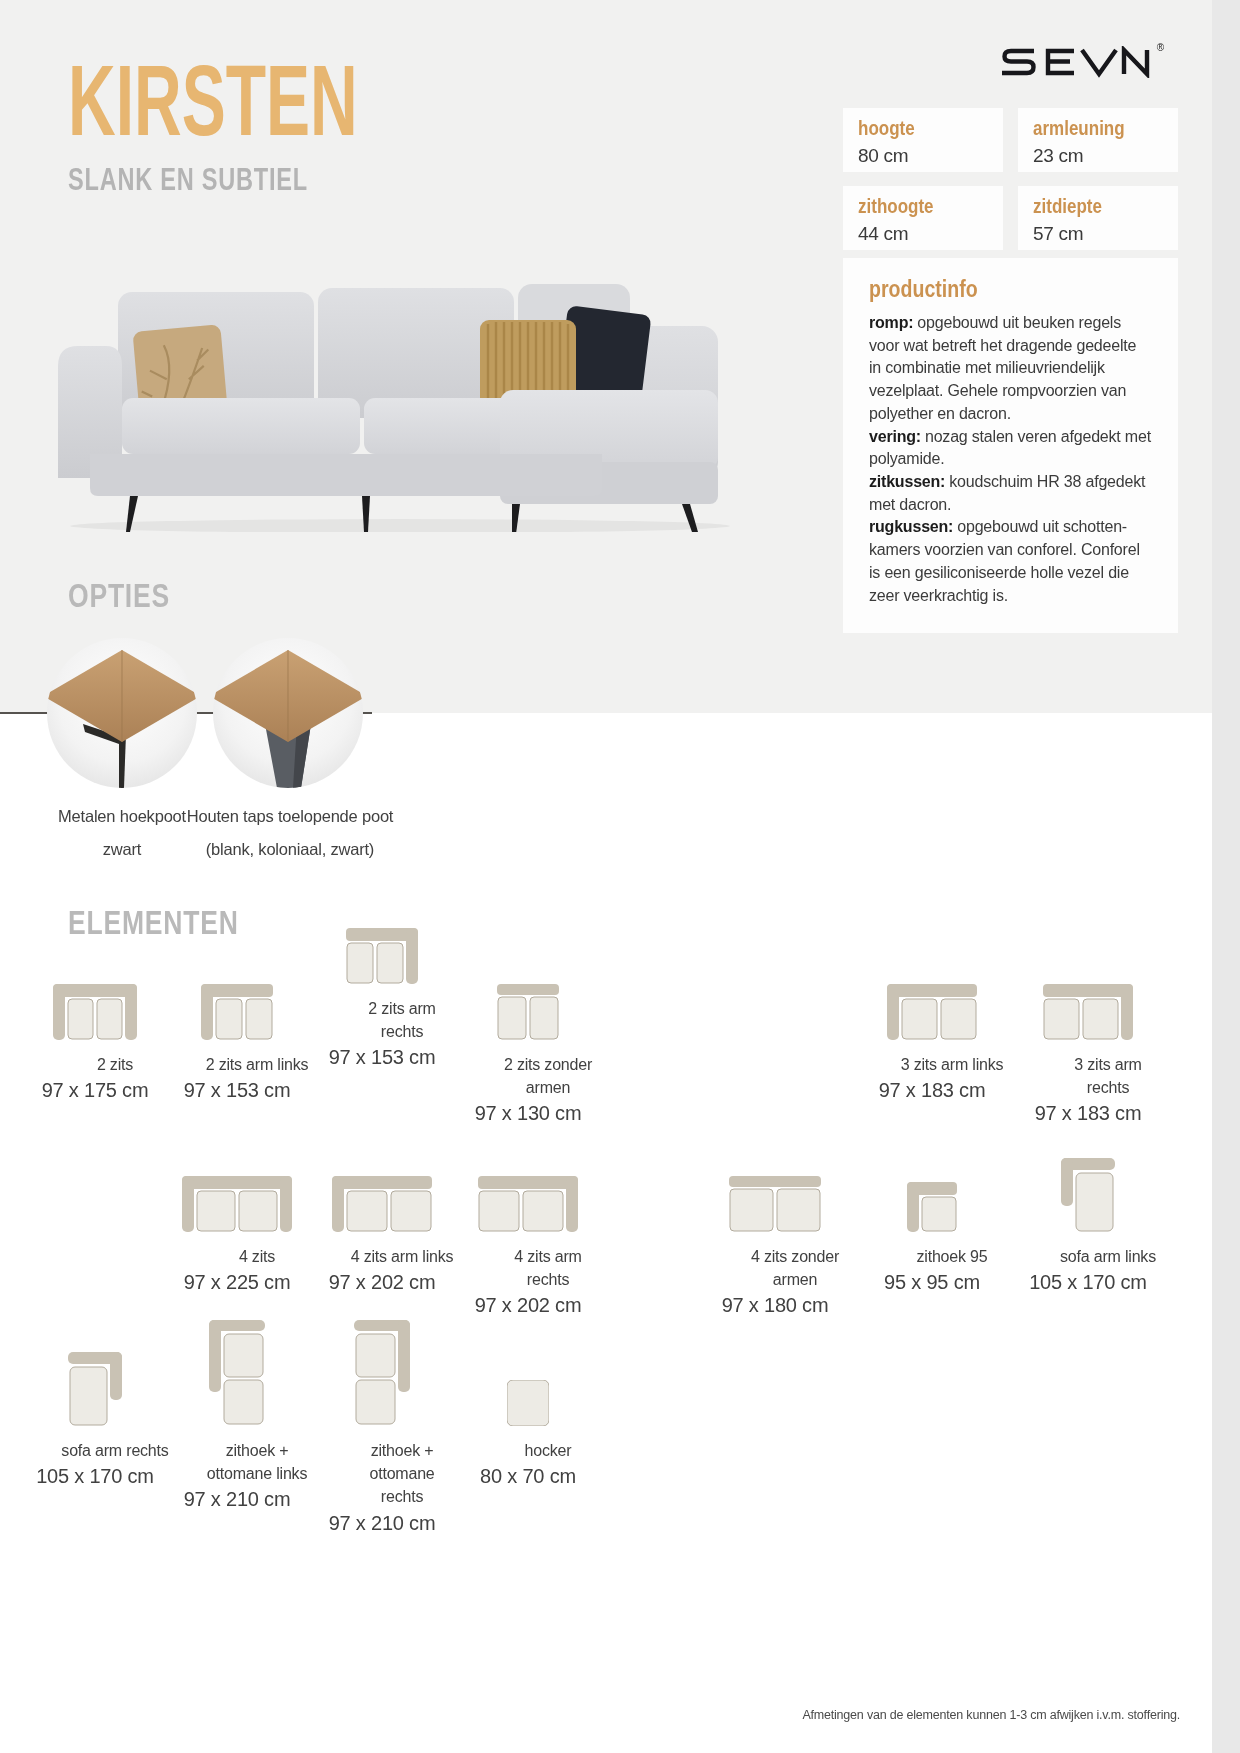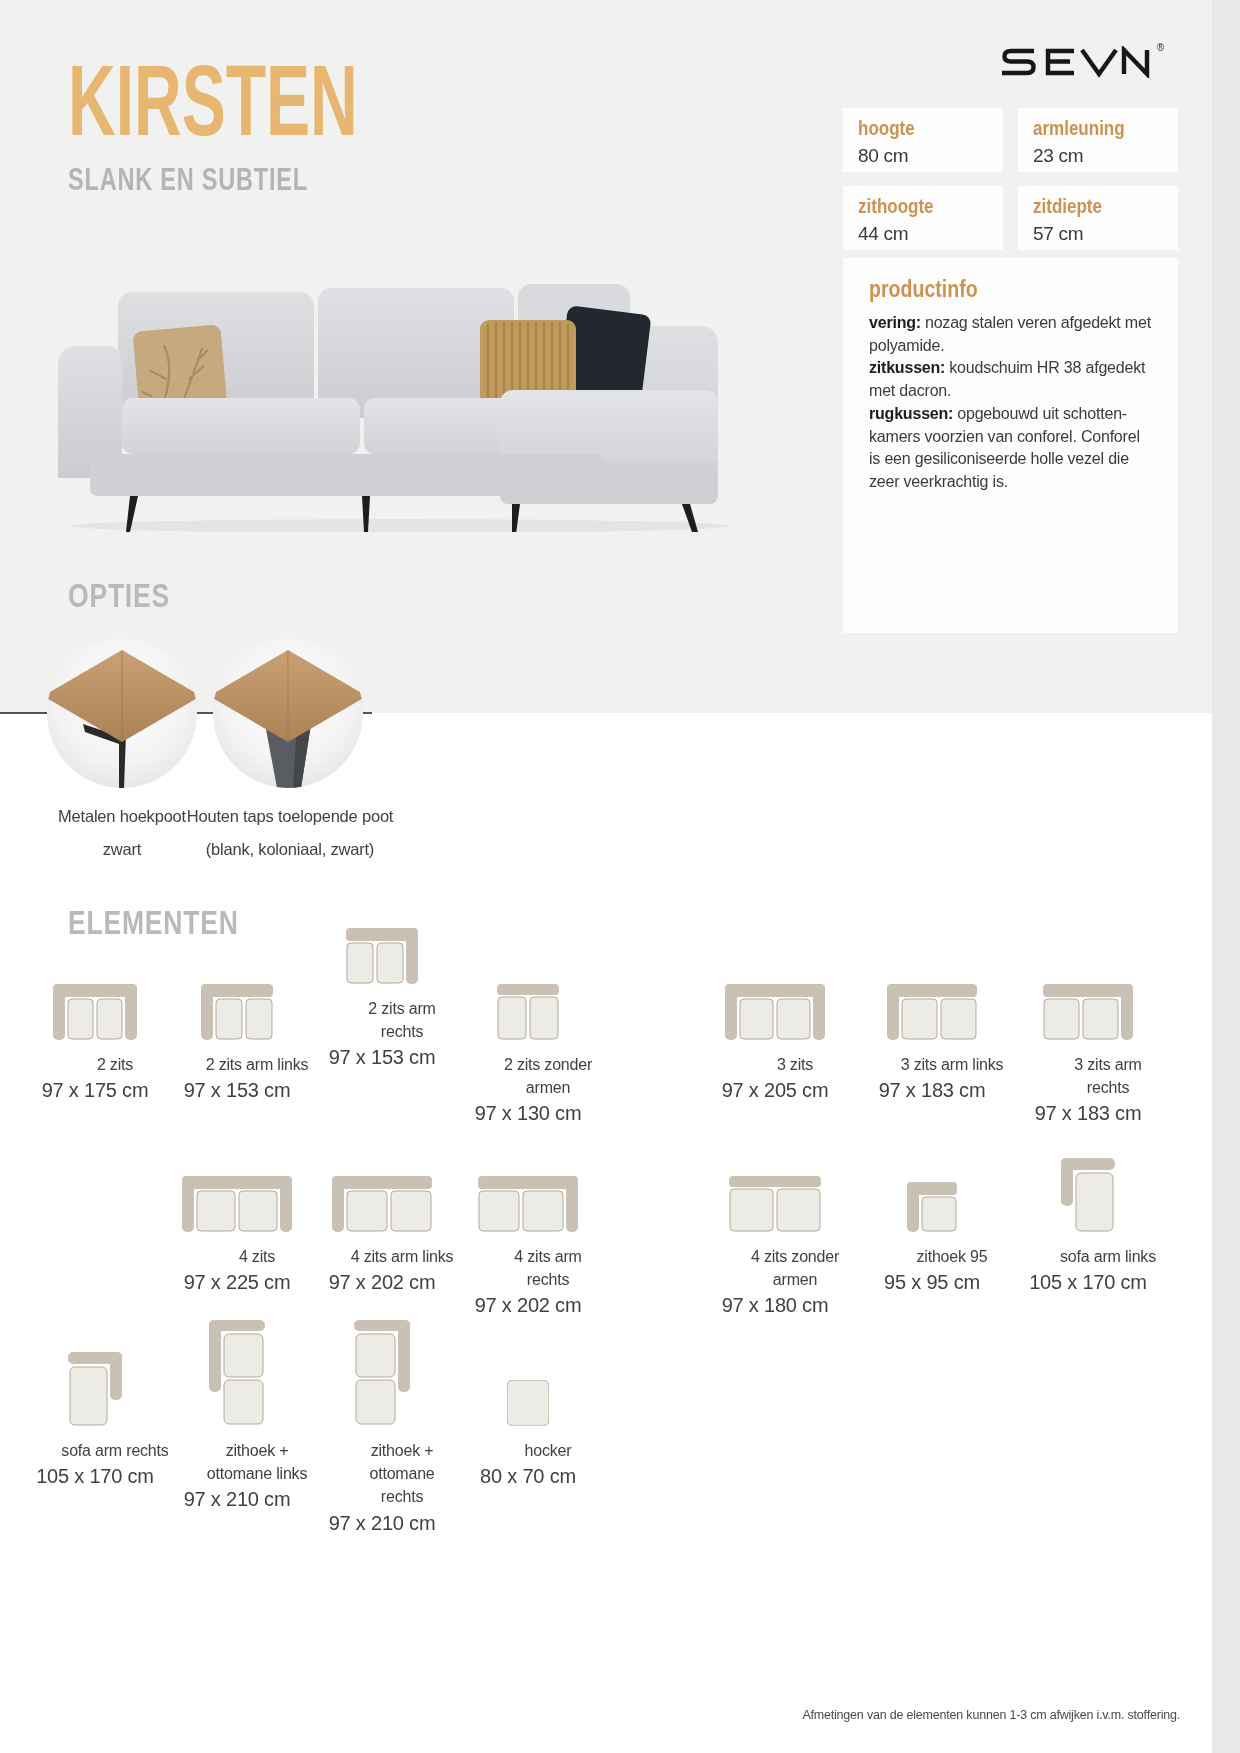--- a/index.html
+++ b/index.html
@@ -146,20 +146,21 @@
       <div class="spec-value">44 cm</div>
     </div>
     <div class="spec-box">
       <div class="spec-label">zitdiepte</div>
       <div class="spec-value">57 cm</div>
     </div>
   </div>
 
   <div class="productinfo">
     <div class="pi-title">productinfo</div>
+    <p class="pi-item"><b>romp:</b><span>opgebouwd uit beuken regels voor wat betreft het dragende gedeelte in combinatie met milieuvriendelijk vezelplaat. Gehele rompvoorzien van polyether en dacron.</span></p>
     <p class="pi-item"><b>vering:</b><span>nozag stalen veren afgedekt met polyamide.</span></p>
     <p class="pi-item"><b>zitkussen:</b><span>koudschuim HR 38 afgedekt met dacron.</span></p>
     <p class="pi-item"><b>rugkussen:</b><span>opgebouwd uit schotten-kamers voorzien van conforel. Conforel is een gesiliconiseerde holle vezel die zeer veerkrachtig is.</span></p>
   </div>
 
   <div class="section-title opties-title">OPTIES</div>
 
   <div class="opt-circle circle-1">
     <svg width="150" height="150" viewBox="0 0 150 150">
       <defs>
@@ -241,33 +242,20 @@
     <div class="el-iconwrap h60">
         <span><svg width="62" height="56" viewBox="0 0 62 56">
             <rect x="0" y="0" width="62" height="11" rx="4" fill="#c9c2b4"></rect>
             <rect x="1" y="13" width="28" height="42" rx="4" fill="#edebe5" stroke="#b2ab9d" stroke-width="1"></rect>
             <rect x="33" y="13" width="28" height="42" rx="4" fill="#edebe5" stroke="#b2ab9d" stroke-width="1"></rect>
           </svg></span>
       </div>
     <div class="el-name">2 zits zonder armen</div>
     <div class="el-size">97 x 130 cm</div>
   </div>
-  <div class="el-cell" style="left:700px;top:984px;">
-    <div class="el-iconwrap h60">
-        <span><svg width="100" height="56" viewBox="0 0 100 56">
-            <rect x="0" y="0" width="100" height="13" rx="4" fill="#c9c2b4"></rect>
-            <rect x="0" y="0" width="12" height="56" rx="5" fill="#c9c2b4"></rect>
-            <rect x="88" y="0" width="12" height="56" rx="5" fill="#c9c2b4"></rect>
-            <rect x="15" y="15" width="33" height="40" rx="4" fill="#edebe5" stroke="#b2ab9d" stroke-width="1"></rect>
-            <rect x="52" y="15" width="33" height="40" rx="4" fill="#edebe5" stroke="#b2ab9d" stroke-width="1"></rect>
-          </svg></span>
-      </div>
-    <div class="el-name">3 zits</div>
-    <div class="el-size">97 x 205 cm</div>
-  </div>
   <div class="el-cell" style="left:857px;top:984px;">
     <div class="el-iconwrap h60">
         <span><svg width="90" height="56" viewBox="0 0 90 56">
             <rect x="0" y="0" width="90" height="13" rx="4" fill="#c9c2b4"></rect>
             <rect x="0" y="0" width="12" height="56" rx="5" fill="#c9c2b4"></rect>
             <rect x="15" y="15" width="35" height="40" rx="4" fill="#edebe5" stroke="#b2ab9d" stroke-width="1"></rect>
             <rect x="54" y="15" width="35" height="40" rx="4" fill="#edebe5" stroke="#b2ab9d" stroke-width="1"></rect>
           </svg></span>
       </div>
     <div class="el-name">3 zits arm links</div>

